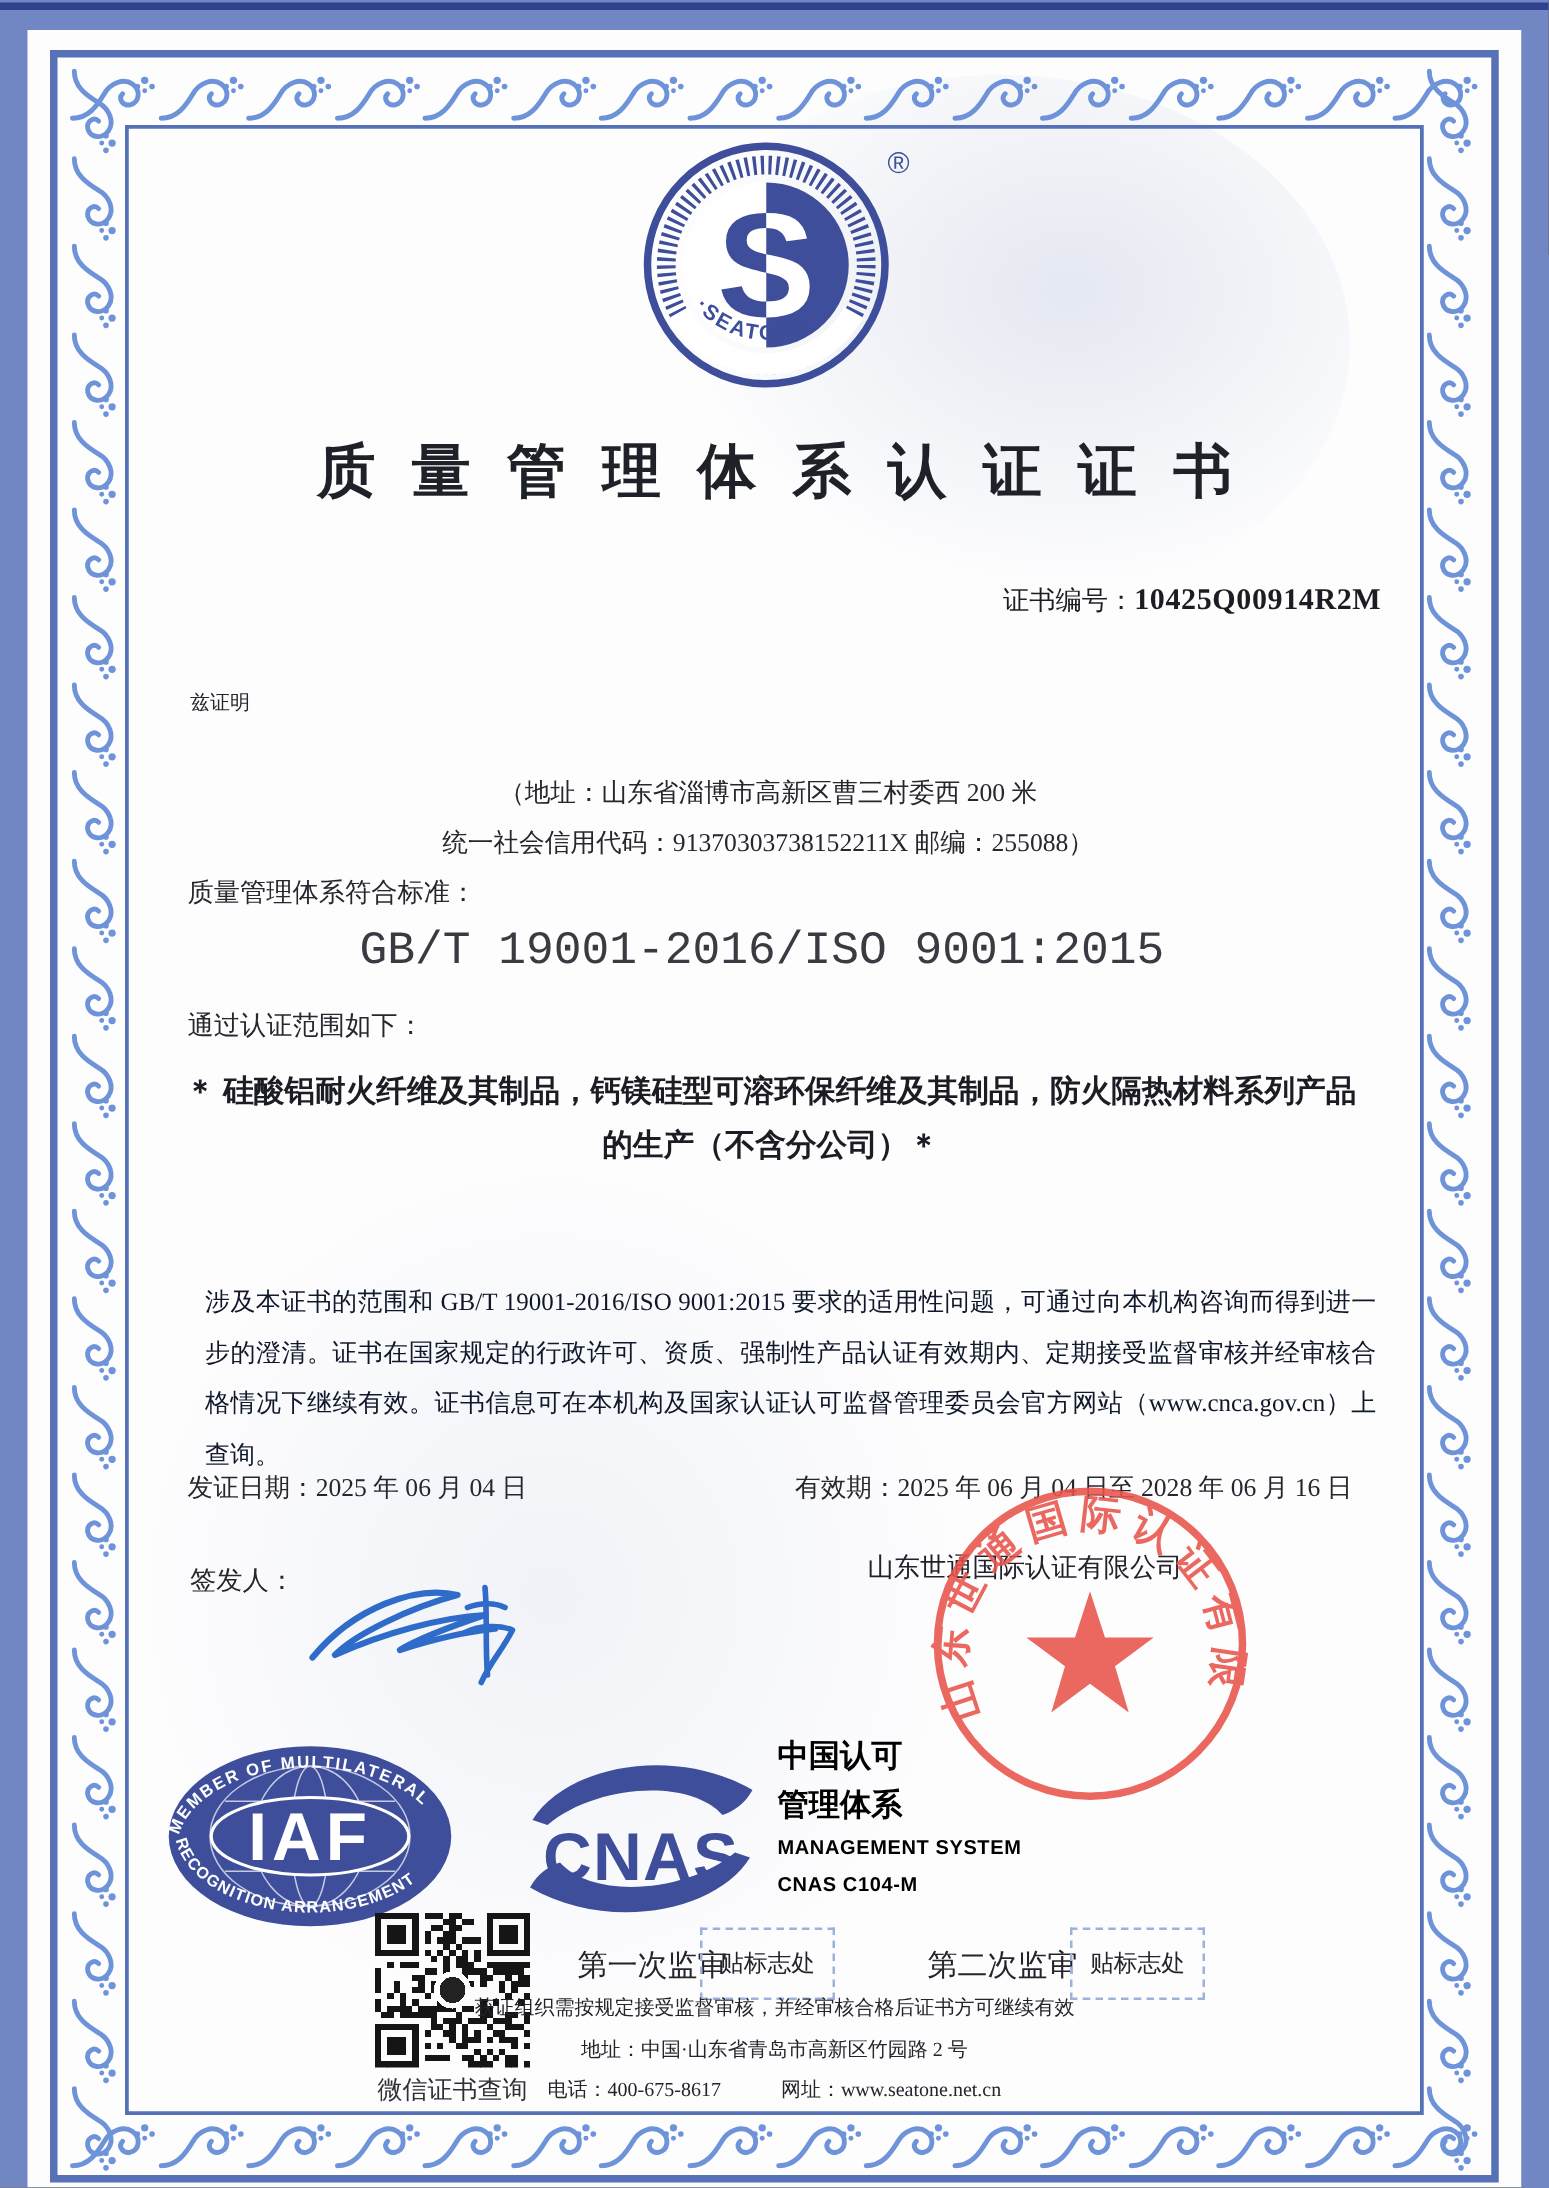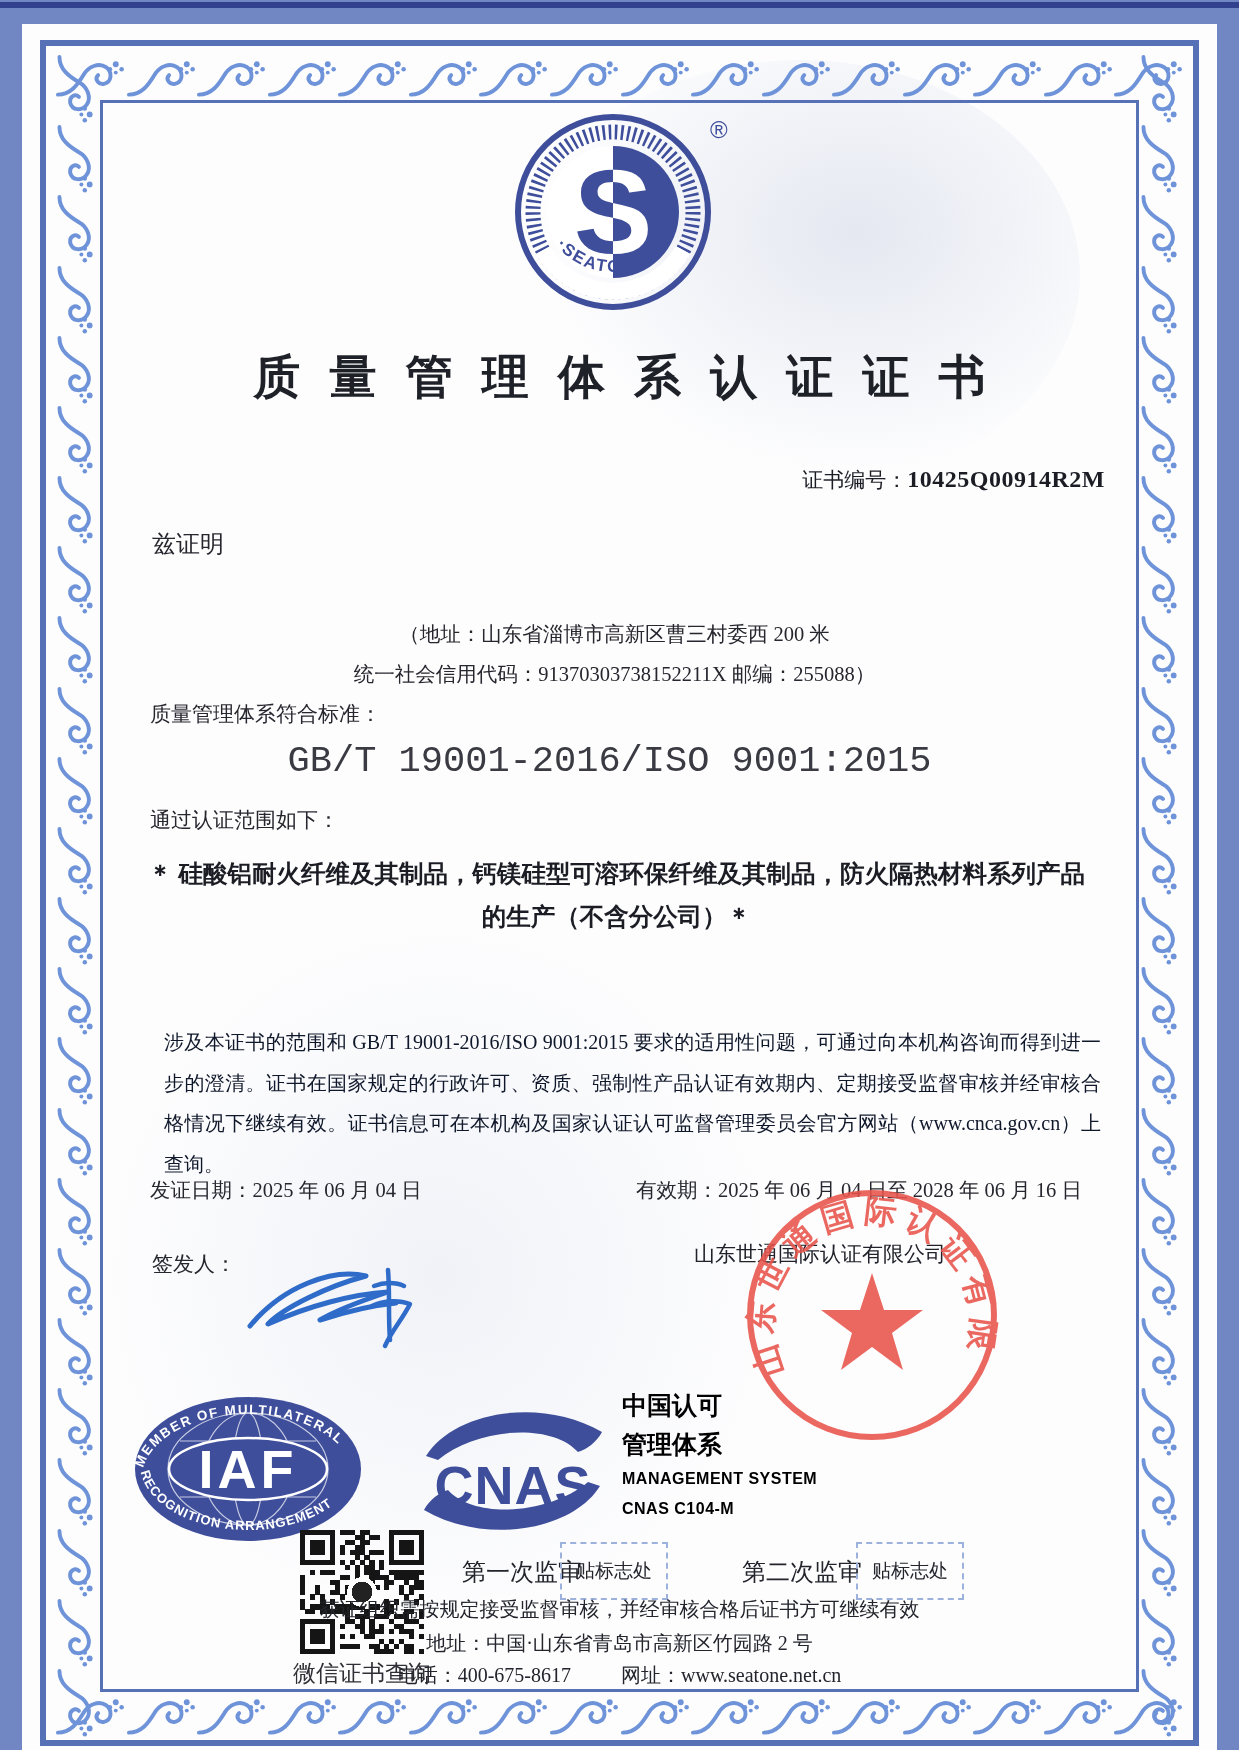--- a/index.html
+++ b/index.html
@@ -19,45 +19,45 @@
   #orn-right{right:55px;top:54px;width:46px;height:1684px;}
   .wm{position:absolute;border-radius:50%;pointer-events:none;}
   .wm1{left:520px;top:60px;width:560px;height:430px;
        background:radial-gradient(ellipse at 60% 40%, rgba(198,206,224,.45), rgba(198,206,224,0) 65%);}
   .wm2{left:60px;top:880px;width:760px;height:720px;
        background:radial-gradient(ellipse at 50% 55%, rgba(208,214,230,.28), rgba(208,214,230,0) 62%);}
   .title{position:absolute;left:110px;right:110px;top:346px;text-align:center;
          font-size:47px;font-weight:700;letter-spacing:.62em;padding-left:.62em;color:#1e2128;}
   .certno{position:absolute;right:134px;top:466px;font-size:21px;color:#1b1c24;}
   .certno b{font-size:24px;letter-spacing:.5px;}
-  .attest{position:absolute;left:152px;top:528px;font-size:24px;}
+  .attest{position:absolute;left:152px;top:552px;font-size:16px;}
   .company{position:absolute;left:110px;right:130px;top:548px;text-align:center;
            font-size:35px;font-weight:700;color:#15161c;}
   .addr1{position:absolute;left:110px;right:120px;top:620px;text-align:center;font-size:20.5px;}
   .addr2{position:absolute;left:110px;right:120px;top:660px;text-align:center;font-size:20.5px;}
   .label-left{position:absolute;left:150px;font-size:21px;}
   .standard{position:absolute;left:110px;right:130px;top:740px;text-align:center;
             font-family:Liberation Mono, monospace;font-size:37px;color:#3a3a42;}
   .scope{position:absolute;left:142px;right:148px;top:852px;text-align:center;
          font-size:24.5px;font-weight:700;line-height:43px;color:#1c1d24;}
   .legal{position:absolute;left:138px;right:138px;top:1022px;text-align:justify;
          font-size:20px;line-height:40.5px;color:#0f172a;margin-left:26px;}
   .issue-date{position:absolute;left:150px;top:1176px;font-size:20.5px;}
   .validity{position:absolute;left:636px;top:1176px;font-size:20.5px;}
   .signer{position:absolute;left:152px;top:1250px;font-size:21px;}
   .issuer{position:absolute;left:600px;top:1240px;width:440px;text-align:center;font-size:21px;color:#20212a;}
   .acc-text{position:absolute;left:622px;top:1386px;font-family:"Liberation Sans",sans-serif;color:#000000;}
   .acc-cjk{font-size:25px;font-weight:700;line-height:39px;}
   .acc-en{font-size:16px;font-weight:700;line-height:30px;letter-spacing:.5px;}
   .qr-label{position:absolute;left:292px;top:1658px;width:140px;text-align:center;
-            font-size:23px;font-family:"Liberation Sans",sans-serif;color:#2f2f35;}
+            font-size:20px;font-family:"Liberation Sans",sans-serif;color:#2f2f35;}
   .audit-label{position:absolute;top:1556px;font-size:24px;color:#23242c;}
   .sticker-box{position:absolute;top:1542px;width:104px;height:54px;border:2px dashed #9db1dd;
                display:flex;align-items:center;justify-content:center;font-size:19px;color:#23242c;}
-  .foot-center{position:absolute;left:160px;right:160px;text-align:center;font-size:20px;color:#23242c;}
+  .foot-center{position:absolute;left:160px;right:160px;text-align:center;font-size:16px;color:#23242c;}
   svg text{font-family:"Liberation Sans",sans-serif;}
   .serif-svg{font-family:"Liberation Serif",serif;}
 </style>
 </head>
 <body>
 
 <svg style="position:absolute;width:0;height:0;overflow:hidden" aria-hidden="true">
   <defs>
     <g id="scrollUnit" fill="none" stroke="#6e93d9" stroke-width="4" stroke-linecap="round">
       <path d="M 3 41 C 16 41 23 31 29 21 C 34 12 45 8 52 13 C 59 18 58 28 50 30 C 44 31 40 25 44 21"></path>

